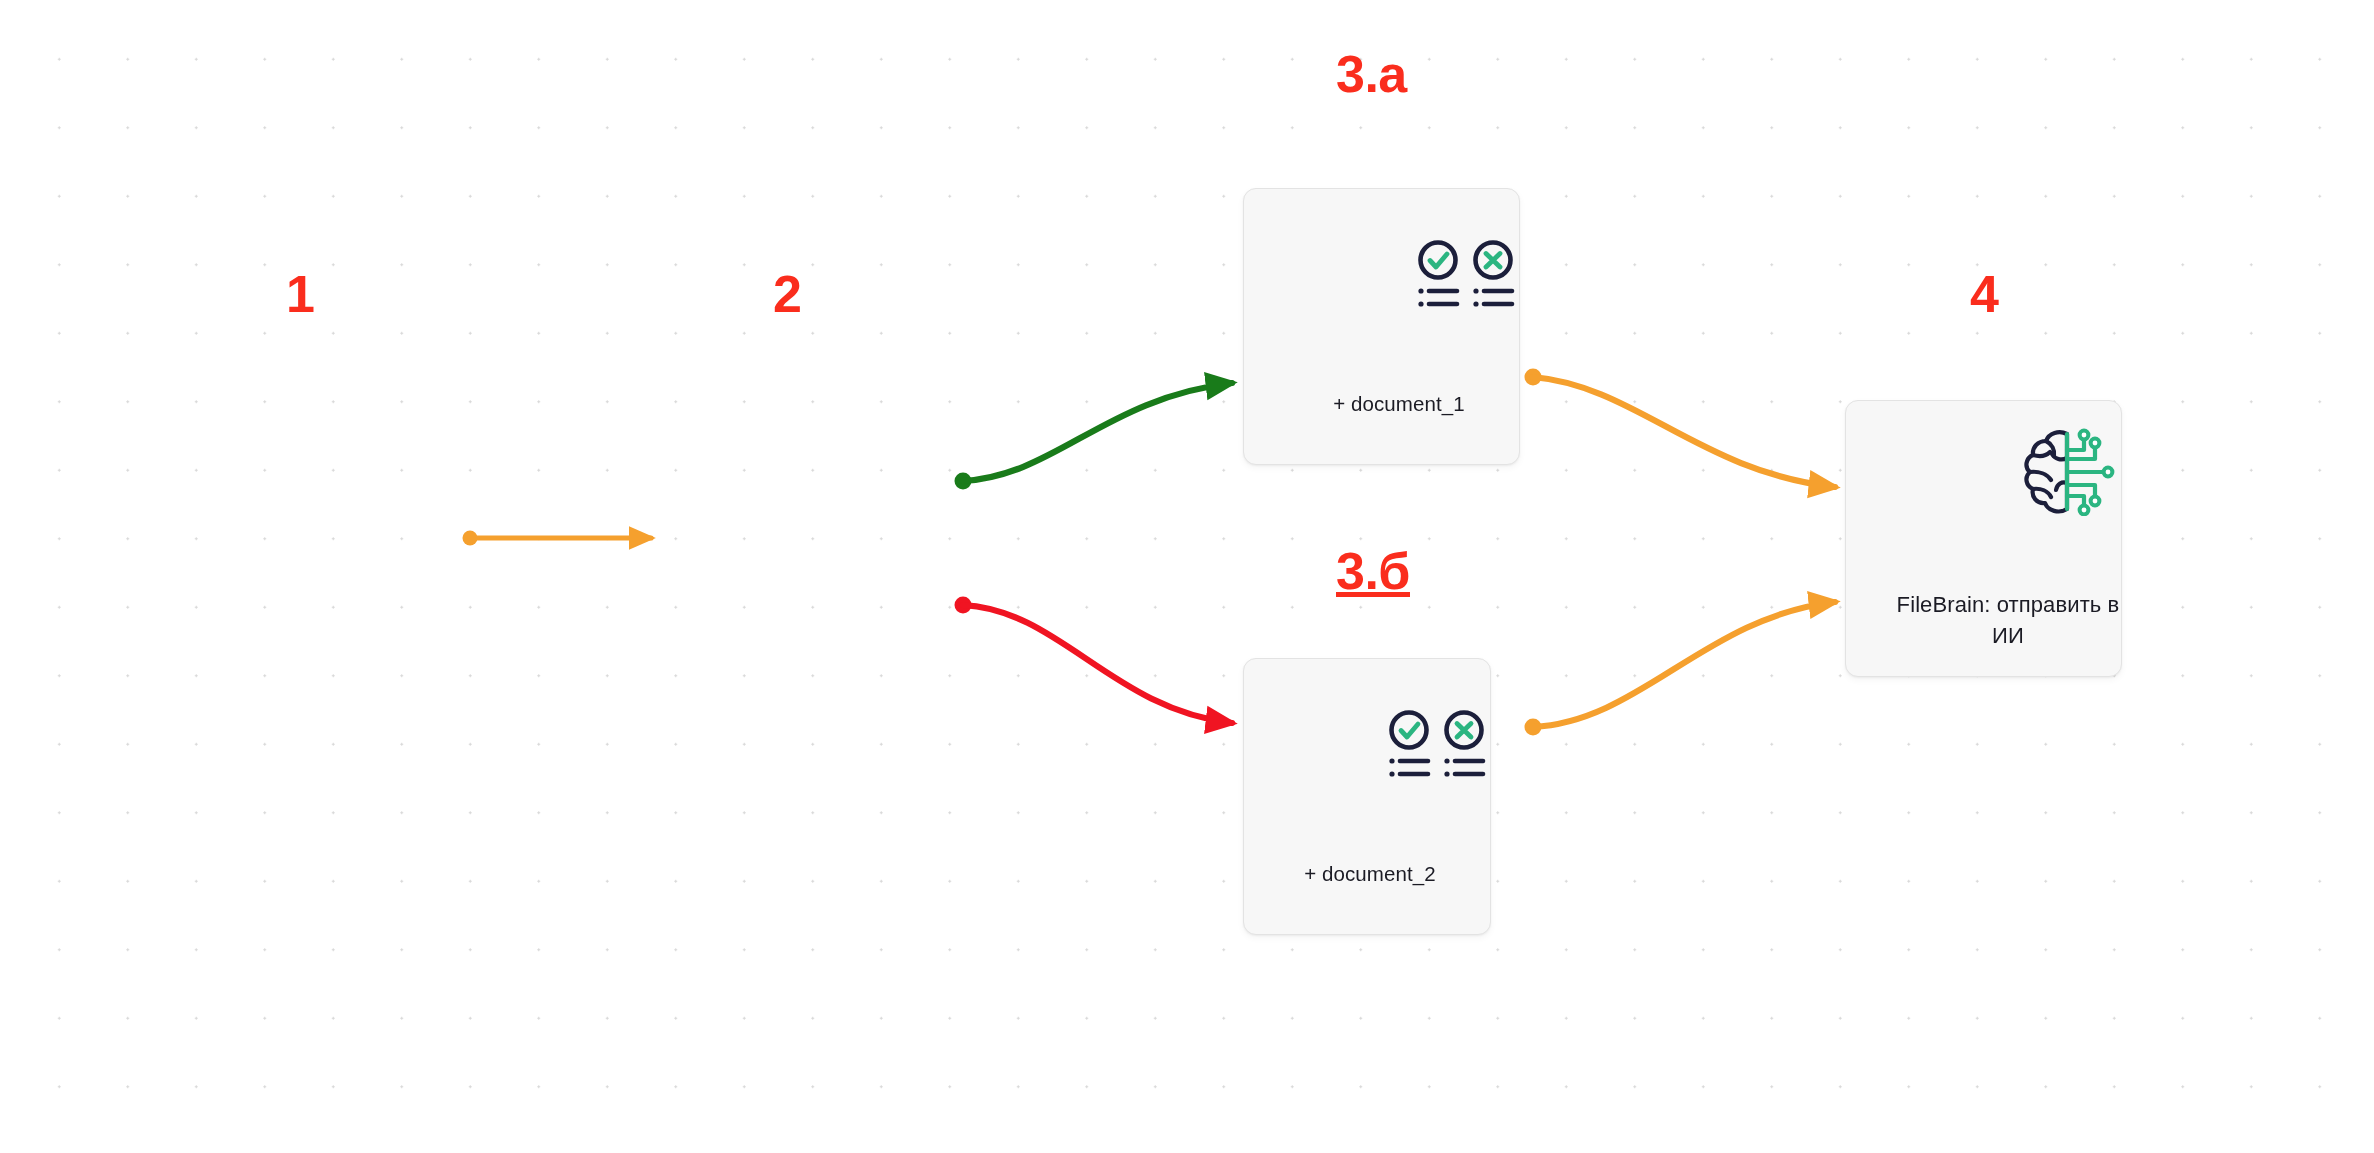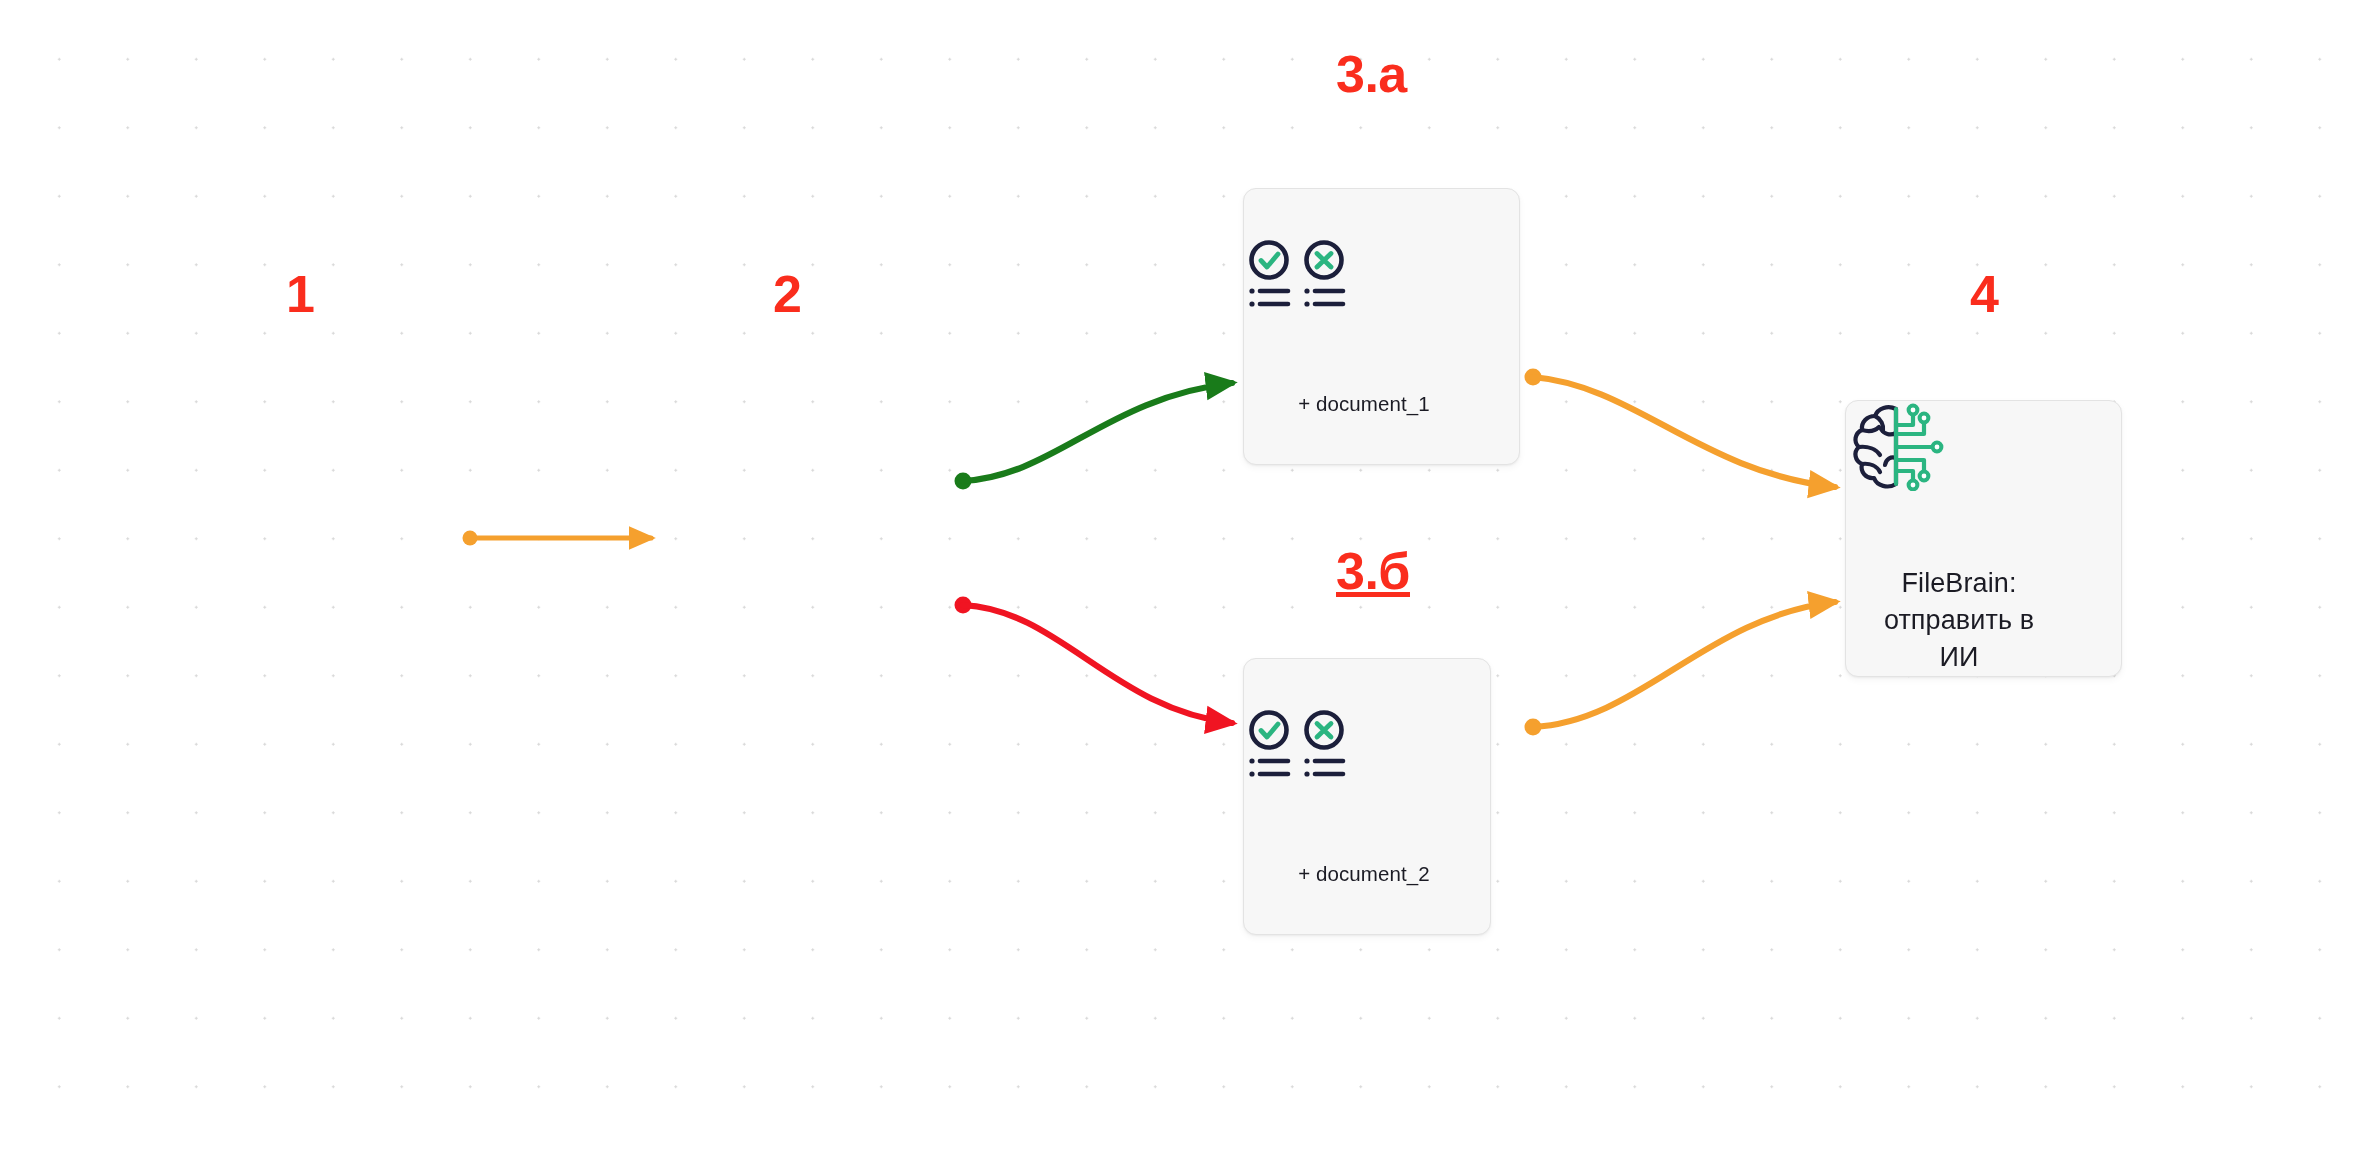--- a/index.html
+++ b/index.html
@@ -34,21 +34,21 @@
   
   .node {
     position: absolute;
     box-sizing: border-box;
     background: #f7f7f7;
     border: 1px solid #e3e3e3;
     border-radius: 13px;
     box-shadow: 0 1px 2px rgba(0,0,0,0.05), 0 3px 7px rgba(0,0,0,0.045);
     display: flex;
     flex-direction: column;
-    align-items: flex-start;
+    align-items: flex-end;
     justify-content: center;
     gap: 44px;
   }
   .node .icon-wrap {
     display: flex;
     align-items: center;
     justify-content: center;
   }
   .node .node-label {
     color: #1b1b24;
@@ -70,21 +70,21 @@
   #node-3a { left: 1243px; top: 188px; width: 277px; height: 277px; }
   #node-3a .icon-wrap { margin-top: 6px; }
   #node-3a .node-label { font-size: 20.5px; margin-top: 34px; width: 240px; }
 
   #node-3b { left: 1243px; top: 658px; width: 248px; height: 277px; }
   #node-3b .icon-wrap { margin-top: 6px; }
   #node-3b .node-label { font-size: 20.5px; margin-top: 34px; width: 240px; }
 
   #node-4 { left: 1845px; top: 400px; width: 277px; height: 277px; }
   #node-4 .icon-wrap { margin-top: 2px; }
-  #node-4 .node-label { font-size: 27px; margin-top: 30px; width: 226px; }
+  #node-4 .node-label { font-size: 22px; margin-top: 30px; width: 226px; }
 
   
   .step-number {
     position: absolute;
     color: #fa2d1d;
     font-weight: 700;
     font-size: 52px;
     line-height: 1;
     letter-spacing: -0.5px;
     user-select: none;

